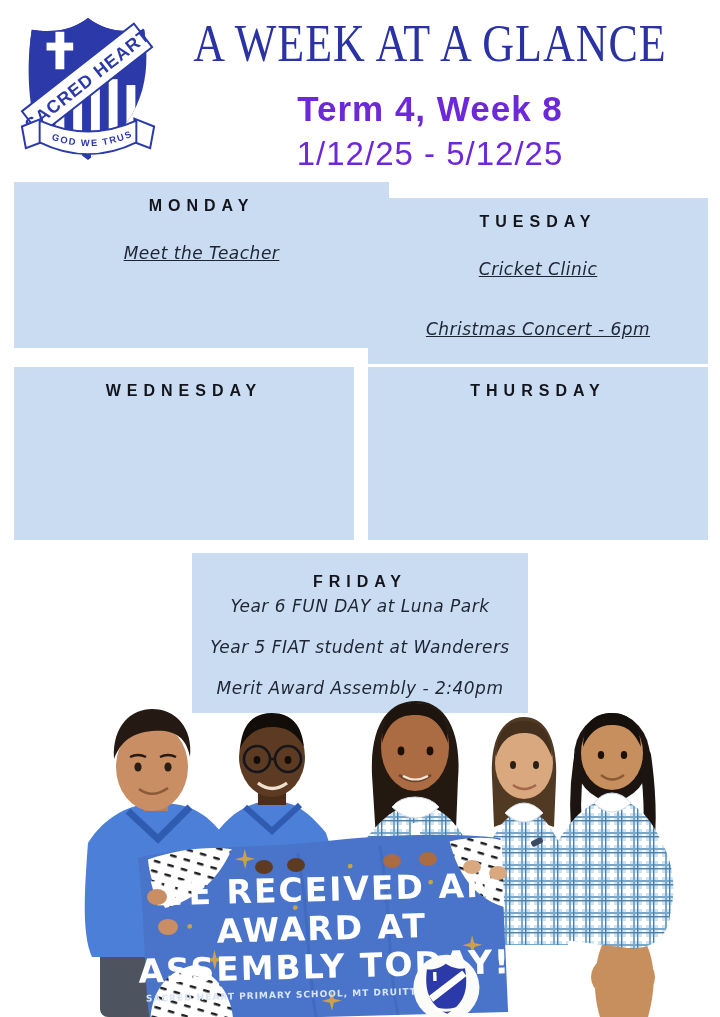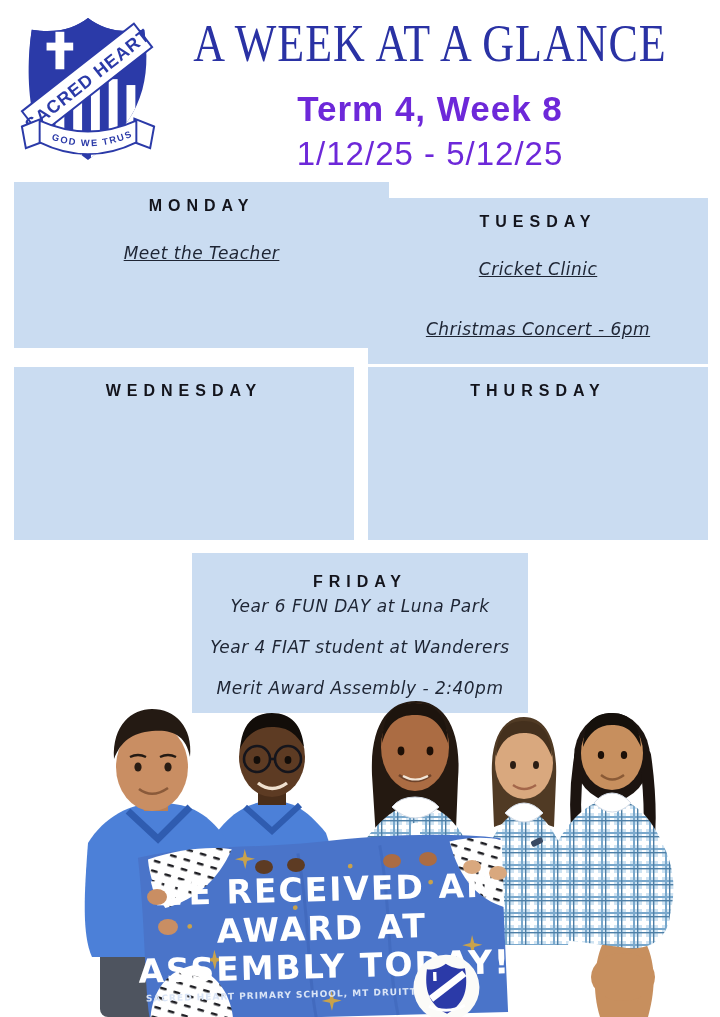--- a/index.html
+++ b/index.html
@@ -138,21 +138,21 @@
     <div class="day-title">WEDNESDAY</div>
   </div>
 
   <div class="day-card card-thursday">
     <div class="day-title">THURSDAY</div>
   </div>
 
   <div class="day-card card-friday">
     <div class="day-title">FRIDAY</div>
     <div class="event">Year 6 FUN DAY at Luna Park</div>
-    <div class="event">Year 4 FIAT student at Wanderers</div>
+    <div class="event">Year 5 FIAT student at Wanderers</div>
     <div class="event">Merit Award Assembly - 2:40pm</div>
   </div>
 
   <svg class="photo-scene" viewBox="0 0 720 322">
     <defs>
       <pattern id="plaid" width="16" height="16" patternUnits="userSpaceOnUse">
         <rect width="16" height="16" fill="#cfe3f2"></rect>
         <rect y="2" width="16" height="4" fill="#ffffff"></rect>
         <rect x="2" width="4" height="16" fill="#ffffff"></rect>
         <rect y="9" width="16" height="2" fill="#79a8cc"></rect>

